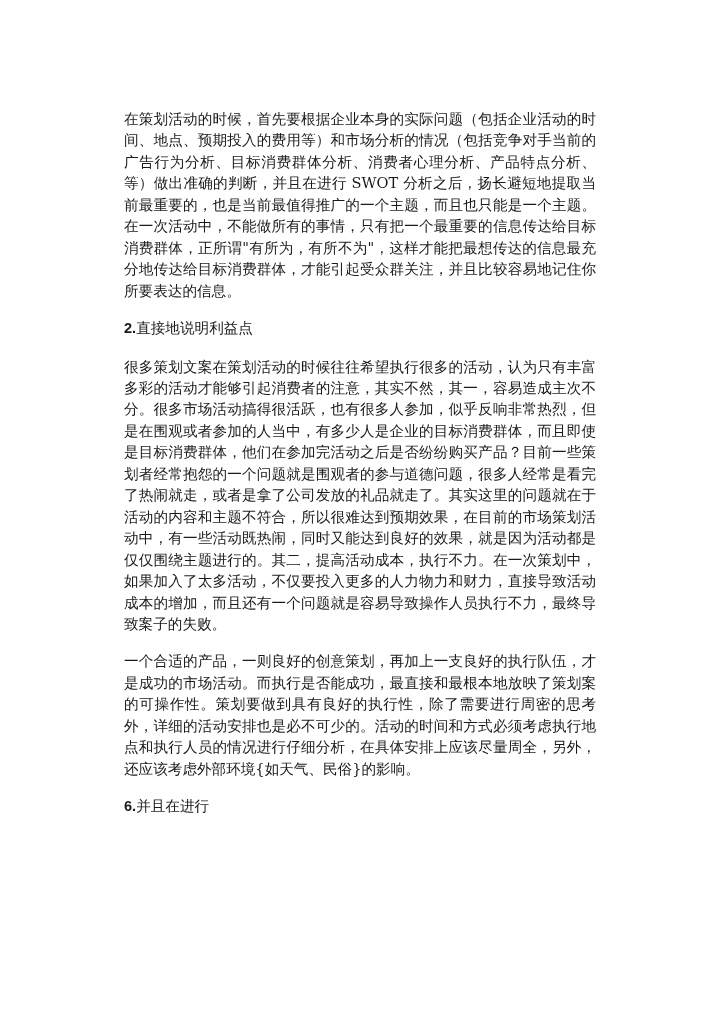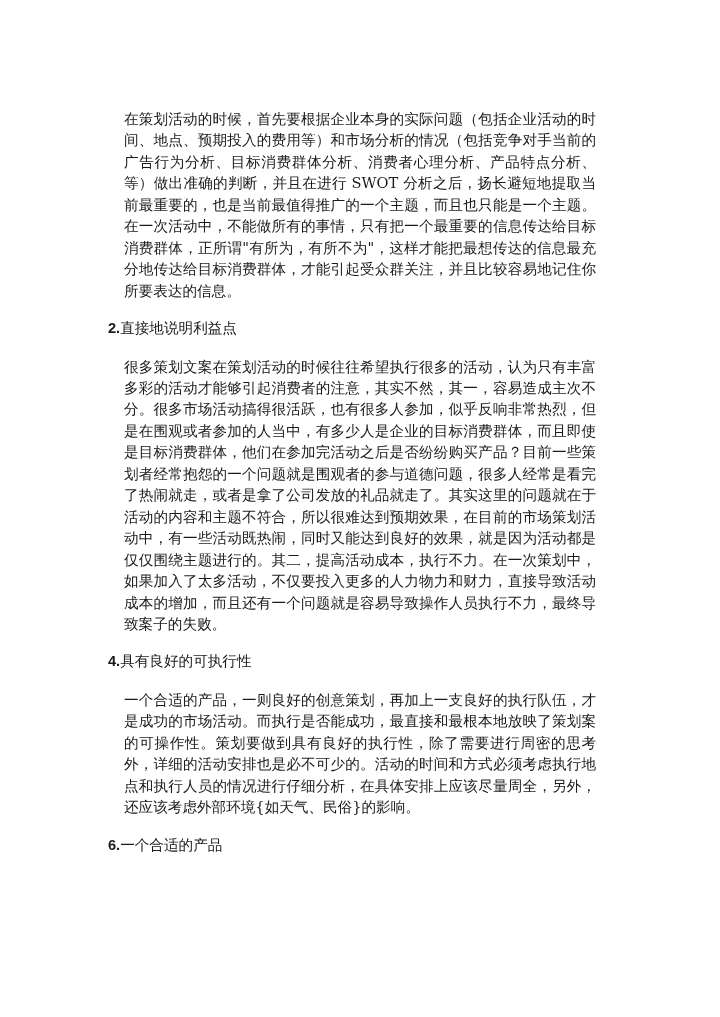--- a/index.html
+++ b/index.html
@@ -23,37 +23,36 @@
       line-height: 21.45px;
       color: #1a1a1a;
       text-align: justify;
       text-justify: inter-character;
     }
     .para {
       margin: 16px;
       padding: 0;
     }
     .heading {
-      margin: 0;
+      margin: 16px;
       padding: 0;
     }
     .heading .num {
       font-family: "Liberation Sans", "DejaVu Sans", sans-serif;
       font-weight: bold;
     }
   </style>
 </head>
 <body>
 
 <div class="page">
   <p class="para">在策划活动的时候，首先要根据企业本身的实际问题（包括企业活动的时间、地点、预期投入的费用等）和市场分析的情况（包括竞争对手当前的广告行为分析、目标消费群体分析、消费者心理分析、产品特点分析、等）做出准确的判断，并且在进行 SWOT 分析之后，扬长避短地提取当前最重要的，也是当前最值得推广的一个主题，而且也只能是一个主题。在一次活动中，不能做所有的事情，只有把一个最重要的信息传达给目标消费群体，正所谓"有所为，有所不为"，这样才能把最想传达的信息最充分地传达给目标消费群体，才能引起受众群关注，并且比较容易地记住你所要表达的信息。</p>
 
   <p class="heading"><span class="num">2.</span><span>直接地说明利益点</span></p>
 
   <p class="para">很多策划文案在策划活动的时候往往希望执行很多的活动，认为只有丰富多彩的活动才能够引起消费者的注意，其实不然，其一，容易造成主次不分。很多市场活动搞得很活跃，也有很多人参加，似乎反响非常热烈，但是在围观或者参加的人当中，有多少人是企业的目标消费群体，而且即使是目标消费群体，他们在参加完活动之后是否纷纷购买产品？目前一些策划者经常抱怨的一个问题就是围观者的参与道德问题，很多人经常是看完了热闹就走，或者是拿了公司发放的礼品就走了。其实这里的问题就在于活动的内容和主题不符合，所以很难达到预期效果，在目前的市场策划活动中，有一些活动既热闹，同时又能达到良好的效果，就是因为活动都是仅仅围绕主题进行的。其二，提高活动成本，执行不力。在一次策划中，如果加入了太多活动，不仅要投入更多的人力物力和财力，直接导致活动成本的增加，而且还有一个问题就是容易导致操作人员执行不力，最终导致案子的失败。</p>
 
-  <p class="heading"><span class="num">4.</span><span>具有良好的可执行性</span></p>
   <p class="para">一个合适的产品，一则良好的创意策划，再加上一支良好的执行队伍，才是成功的市场活动。而执行是否能成功，最直接和最根本地放映了策划案的可操作性。策划要做到具有良好的执行性，除了需要进行周密的思考外，详细的活动安排也是必不可少的。活动的时间和方式必须考虑执行地点和执行人员的情况进行仔细分析，在具体安排上应该尽量周全，另外，还应该考虑外部环境{如天气、民俗}的影响。</p>
 
 
-  <p class="heading"><span class="num">6.</span><span>一个合适的产品</span></p>
+  <p class="heading"><span class="num">6.</span><span>并且在进行</span></p>
 
 </div>
 
 </body></html>

